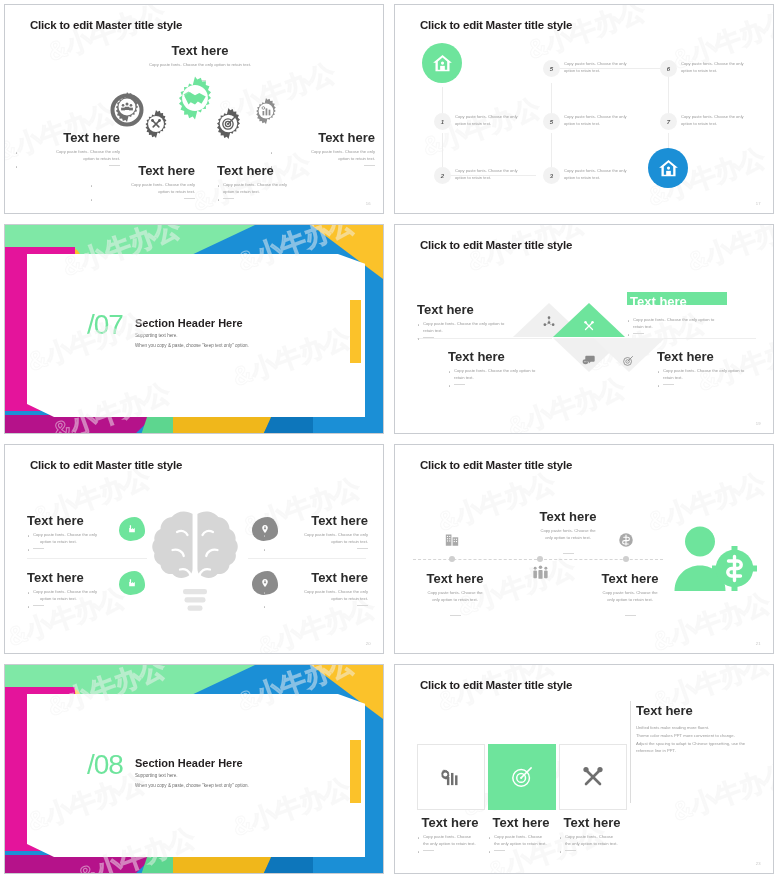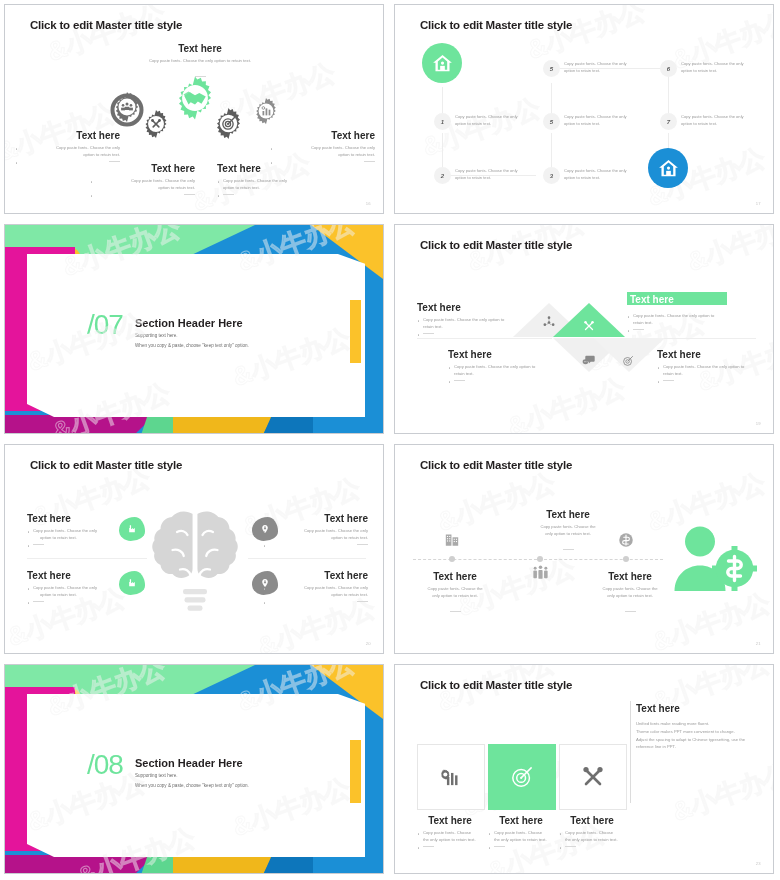--- a/index.html
+++ b/index.html
@@ -3,21 +3,21 @@
 <meta charset="utf-8">
 <style>
   html,body{margin:0;padding:0;background:#ffffff;}
   body{width:780px;height:880px;font-family:"Liberation Sans",sans-serif;-webkit-font-smoothing:antialiased;}
   .deck{width:780px;height:880px;display:grid;grid-template-columns:390px 390px;grid-template-rows:220px 220px 220px 220px;}
   .cell{width:390px;height:220px;box-sizing:border-box;padding:4px 6px 6px 4px;}
   .slide{position:relative;width:380px;height:210px;background:#fff;border:1px solid #c9ccd1;box-sizing:border-box;overflow:hidden;}
   .slide.full{padding:0;}
   .title{position:absolute;left:25px;top:14px;font-size:11.5px;font-weight:bold;color:#231f20;letter-spacing:-0.2px;}
   .pg{position:absolute;right:12px;bottom:7px;font-size:4.2px;color:#c7c7c7;letter-spacing:.3px;}
-  .h{font-size:10px;font-weight:bold;color:#2b2b2b;}
+  .h{font-size:13px;font-weight:bold;color:#2b2b2b;}
   .bd{font-size:4.2px;color:#9b9b9b;line-height:1.65;}
   .bullets{list-style:none;margin:0;padding:0;}
   .bullets li{position:relative;padding-left:6px;}
   .bullets li:before{content:"";position:absolute;left:1px;top:3.3px;width:1.4px;height:1.4px;background:#bdbdbd;border-radius:50%;}
   .dash{display:inline-block;width:11px;height:1px;background:#d8d8d8;vertical-align:middle;}
   .ctr{text-align:center;}
   .rt{text-align:right;}
 
   
   .wm{position:absolute;inset:0;pointer-events:none;opacity:.5;}

